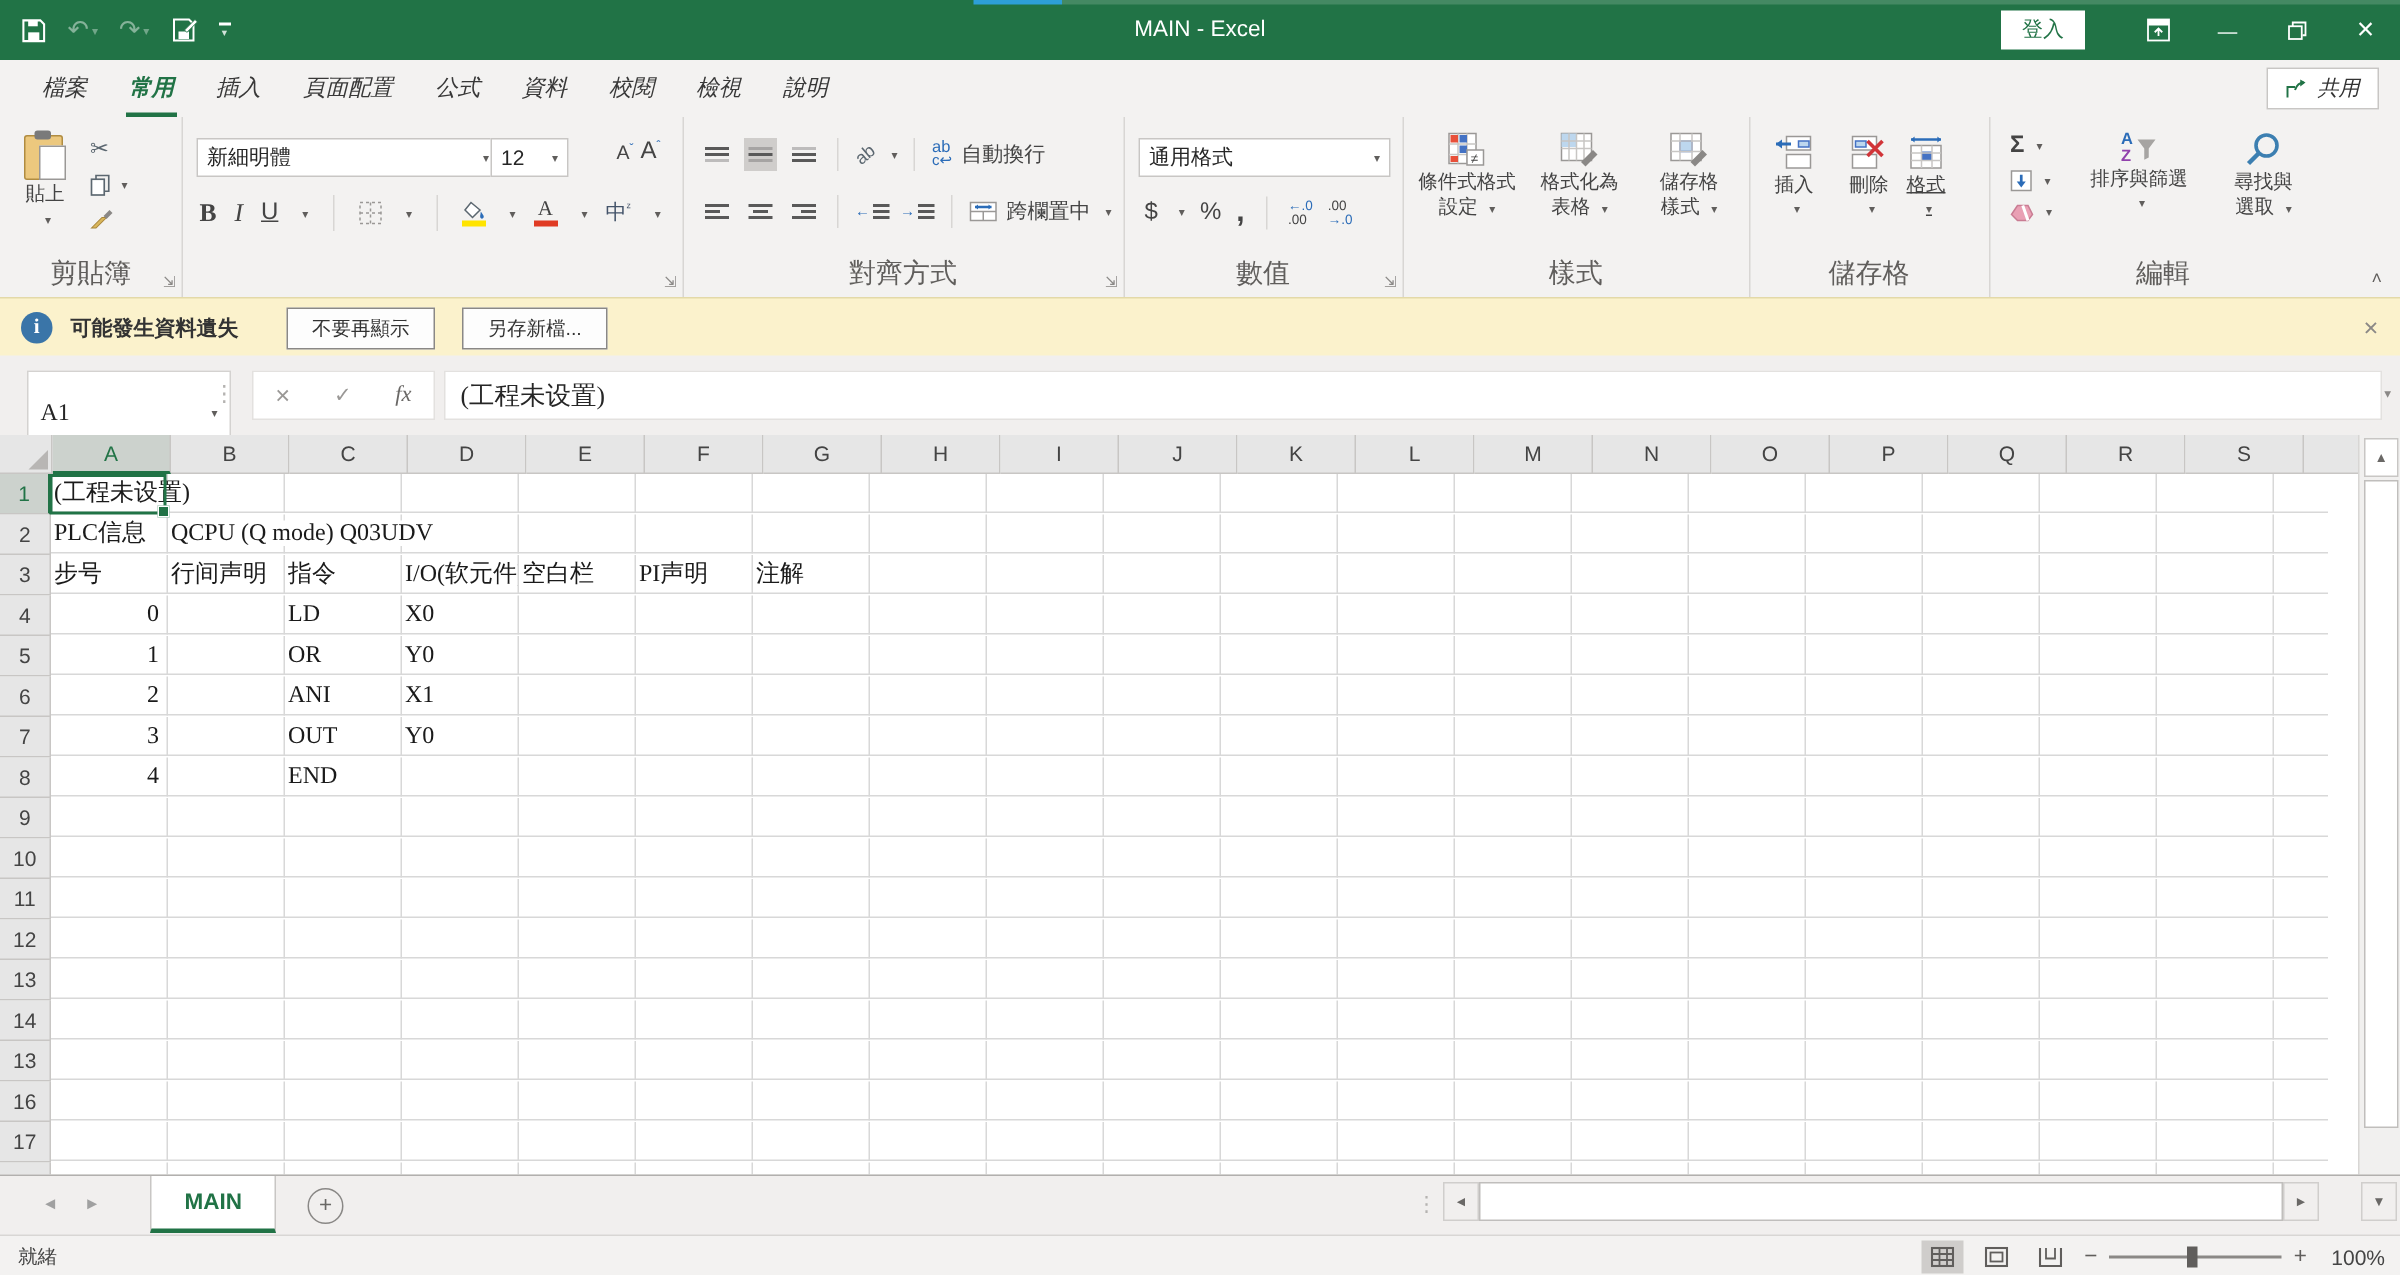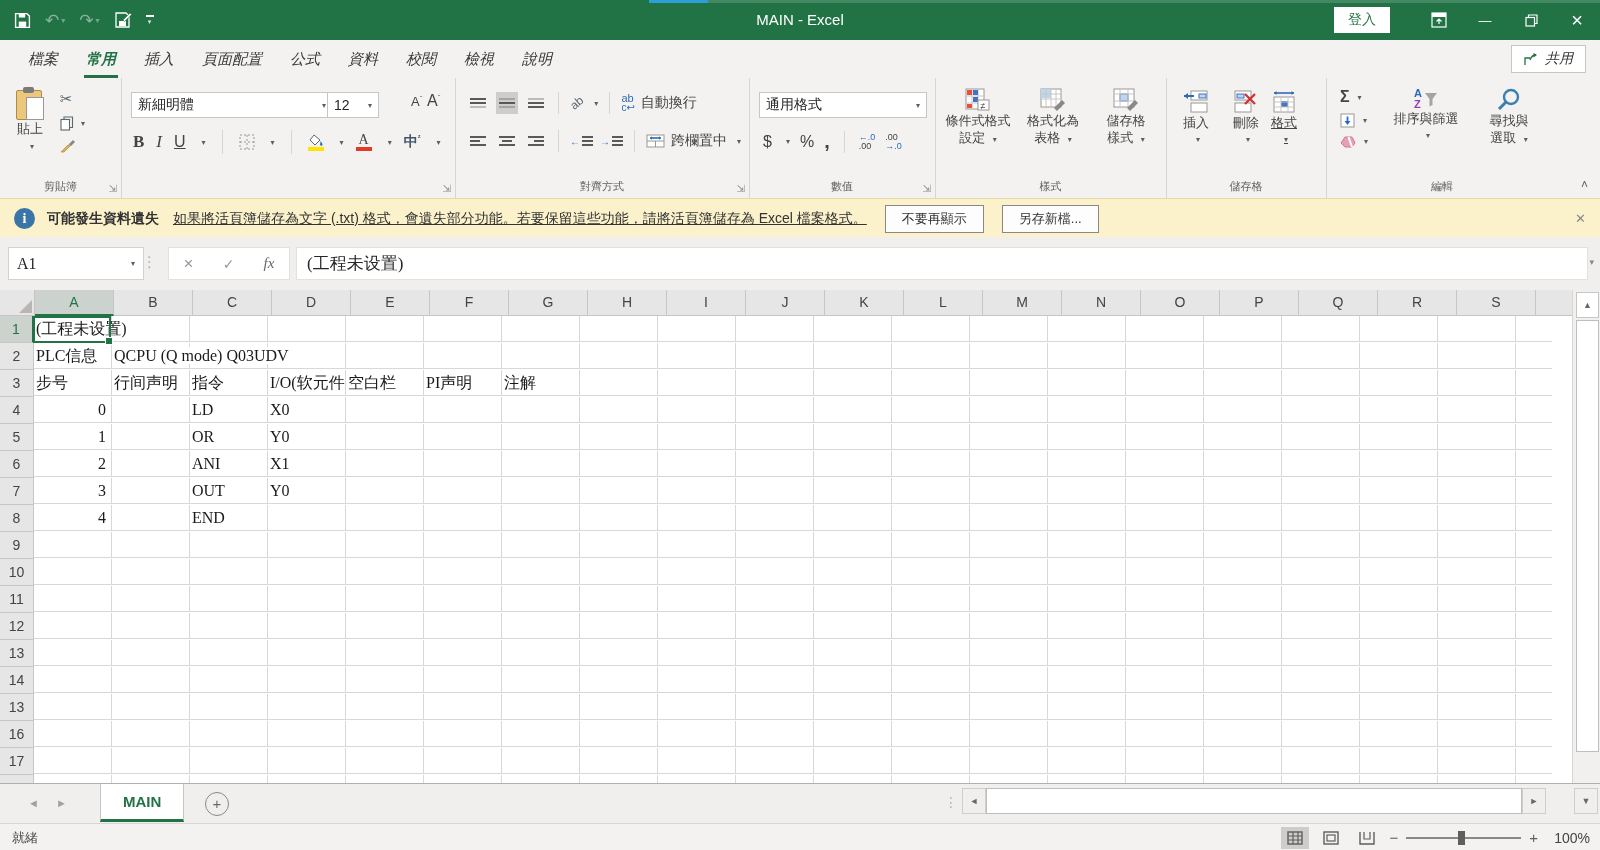--- a/index.html
+++ b/index.html
@@ -22,21 +22,21 @@
   .rtabs{position:absolute;left:14px;top:0;display:flex;height:38px;align-items:center;}
   .rtab{padding:0 14px;font-size:15px;color:#383838;height:38px;line-height:38px;position:relative;cursor:pointer;}
   .rtab.active{color:#217346;font-weight:bold;}
   .rtab.active::after{content:"";position:absolute;left:12px;right:12px;bottom:0;height:3px;background:#217346;}
   #tellme{position:absolute;left:600px;top:0;height:38px;display:flex;align-items:center;gap:10px;font-size:15px;color:#444;}
   #share-btn{position:absolute;right:14px;top:5px;background:#fff;border:1px solid #c8c6c4;
     padding:4px 12px;font-size:14px;color:#333;display:flex;align-items:center;gap:6px;cursor:pointer;}
   
   #ribbon{position:absolute;left:0;top:78px;width:1600px;height:120px;background:#f3f2f1;border-bottom:1px solid #e1dfdd;}
   .rgroup{position:absolute;top:0;height:120px;border-right:1px solid #d8d6d4;}
-  .glabel{position:absolute;bottom:4px;left:0;right:0;text-align:center;font-size:11px;color:#605e5c;}
+  .glabel{position:absolute;bottom:4px;left:0;right:0;text-align:center;font-size:18px;color:#605e5c;}
   .launcher{position:absolute;bottom:4px;right:4px;font-size:10px;color:#8a8886;cursor:pointer;}
   .rbtn{display:flex;align-items:center;justify-content:center;color:#444;cursor:pointer;}
   .combo{background:#fff;border:1px solid #c8c6c4;height:24px;display:flex;align-items:center;
     font-size:14px;color:#262626;padding:0 6px;justify-content:space-between;cursor:pointer;}
   .dd{font-size:8px;color:#605e5c;margin-left:4px;}
   .bigbtn{display:flex;flex-direction:column;align-items:center;font-size:13px;color:#444;cursor:pointer;line-height:17px;}
   .clr-bar{display:block;height:4px;width:16px;margin-top:1px;}
   .lni{display:flex;flex-direction:column;gap:2px;}
   .lni div{height:2px;background:#595959;}
   .vdiv{width:1px;background:#d8d6d4;height:80%;margin:0 4px;align-self:center;}
@@ -46,22 +46,22 @@
     border-top:1px solid #e3d9a8;border-bottom:1px solid #e3d9a8;display:flex;align-items:center;font-size:14px;color:#333;}
   #warn-icon{width:21px;height:21px;border-radius:50%;background:#3a75a8;color:#fff;text-align:center;
     line-height:21px;font-family:"Liberation Serif",serif;font-weight:bold;font-size:14px;margin:0 12px 0 14px;}
   #warn-title{font-weight:bold;margin-right:14px;white-space:nowrap;}
   #warn-msg{text-decoration:underline;white-space:nowrap;cursor:pointer;}
   .warn-btn{background:#fdfdfd;border:1px solid #8a8886;padding:4px 16px;font-size:13px;margin-left:18px;
     white-space:nowrap;cursor:pointer;}
   #warn-close{position:absolute;right:14px;color:#8a8886;font-size:13px;cursor:pointer;}
   
   #formrow{position:absolute;left:0;top:237px;width:1600px;height:53px;background:#f1efee;}
-  #namebox{position:absolute;left:8px;top:10px;width:118px;height:31px;background:#fff;border:1px solid #d4d2d0;
-    display:flex;align-items:center;justify-content:space-between;padding:0 8px;
+  #namebox{position:absolute;left:18px;top:10px;width:118px;height:31px;background:#fff;border:1px solid #d4d2d0;
+    display:flex;align-items:center;justify-content:space-between;padding:12px 8px;
     font-family:"Liberation Serif","DejaVu Serif",serif;font-size:16px;color:#262626;cursor:pointer;}
   #fdots{position:absolute;left:142px;top:16px;color:#b5b3b1;font-size:15px;}
   #fbtns{position:absolute;left:168px;top:10px;width:120px;height:31px;background:#fff;border:1px solid #e3e1df;
     display:flex;align-items:center;justify-content:space-around;color:#9a9896;}
   #fx{font-family:"Liberation Serif",serif;font-style:italic;font-size:15px;color:#6a6866;}
   #fvalue{position:absolute;left:296px;top:10px;width:1270px;height:31px;background:#fff;border:1px solid #e3e1df;
     display:flex;align-items:center;padding:0 10px;font-family:"Liberation Serif","DejaVu Serif",serif;
     font-size:17px;color:#262626;}
   #fexpand{position:absolute;right:6px;top:20px;color:#8a8886;font-size:9px;}
   
@@ -265,21 +265,21 @@
             <path d="M12.5 7c1 1.4 2 2.6 2 3.4 0 .9-.6 1.4-1.2 1.4s-1.2-.5-1.2-1.4c0-.8 .4-2 .4-3.4z" fill="#2b6cb8"></path>
           </svg>
         <span class="clr-bar" style="background:#ffe400;"></span>
       </span>
       <span class="dd">▾</span>
       <span style="display:flex;flex-direction:column;align-items:center;font-family:'Liberation Serif',serif;font-size:14px;color:#444;line-height:13px;">
         <span>A</span>
         <span class="clr-bar" style="background:#e03b24;"></span>
       </span>
       <span class="dd">▾</span>
-      <span style="font-size:14px;color:#44546a;font-weight:bold;"><span>中</span><sup style="font-size:8px;">ᶻ</sup></span>
+      <span style="font-size:14px;color:#44546a;"><span>中</span><sup style="font-size:8px;">ᶻ</sup></span>
       <span class="dd">▾</span>
     </div>
     <span class="launcher">⇲</span>
   </div>
 
   <div class="rgroup" style="left:455px;width:294px;">
     <div style="position:absolute;left:12px;top:14px;display:flex;align-items:center;gap:7px;">
       <span class="rbtn" style="width:22px;height:22px;">
           <span class="lni">
             <div style="width:16px"></div>
@@ -517,21 +517,20 @@
       <span><span>選取</span> <span class="dd">▾</span></span>
     </div>
     <div class="glabel">編輯</div>
   </div>
   <span style="position:absolute;right:12px;bottom:6px;color:#605e5c;font-size:12px;cursor:pointer;">˄</span>
 </div>
 
 <div id="warnbar">
   <span id="warn-icon">i</span>
   <span id="warn-title">可能發生資料遺失</span>
-  <span id="warn-msg">如果將活頁簿儲存為文字 (.txt) 格式，會遺失部分功能。若要保留這些功能，請將活頁簿儲存為 Excel 檔案格式。</span>
   <span class="warn-btn">不要再顯示</span>
   <span class="warn-btn">另存新檔...</span>
   <span id="warn-close">✕</span>
 </div>
 
 <div id="formrow">
   <div id="namebox">
     <span>A1</span>
       <span class="dd">▾</span>
   </div>

